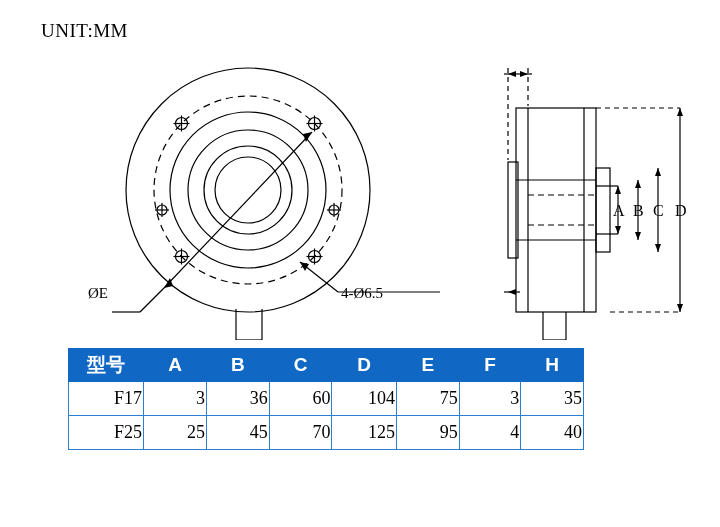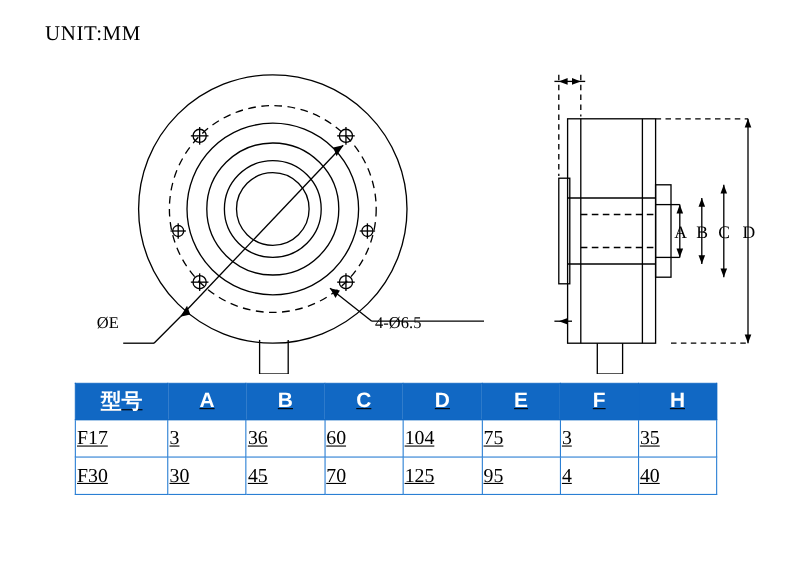--- a/index.html
+++ b/index.html
@@ -22,37 +22,36 @@
   }
   #drawing-area{
     position:absolute;
     left:0;top:40px;
     width:720px;height:300px;
   }
   #spec-table{
     position:absolute;
     left:68px;top:348px;
     border-collapse:collapse;
-    width:584px;
+    width:516px;
     font-family:"Liberation Sans", sans-serif;
-    text-decoration:underline;
   }
   #spec-table th{
     background:#1168c4;
     color:#ffffff;
     font-size:19px;
     font-weight:bold;
     height:30px;
     border:1px solid #1168c4;
     text-align:center;
   }
   #spec-table td{
     border:1px solid #2a7fd4;
     height:31px;
-    text-align:left;
+    text-align:right;
     font-size:18px;
     color:#000;
     font-family:"Liberation Serif", serif;
   }
   #spec-table td.model-cell{
     font-family:"Liberation Serif", serif;
   }
   .col-model{width:84px;}
   .col-data{width:71px;}
   svg text{font-family:"Liberation Serif", serif;}
@@ -203,22 +202,22 @@
       <td class="model-cell">F17</td>
       <td>3</td>
       <td>36</td>
       <td>60</td>
       <td>104</td>
       <td>75</td>
       <td>3</td>
       <td>35</td>
     </tr>
     <tr>
-      <td class="model-cell">F30</td>
-      <td>30</td>
+      <td class="model-cell">F25</td>
+      <td>25</td>
       <td>45</td>
       <td>70</td>
       <td>125</td>
       <td>95</td>
       <td>4</td>
       <td>40</td>
     </tr>
   </tbody>
 </table>
 

